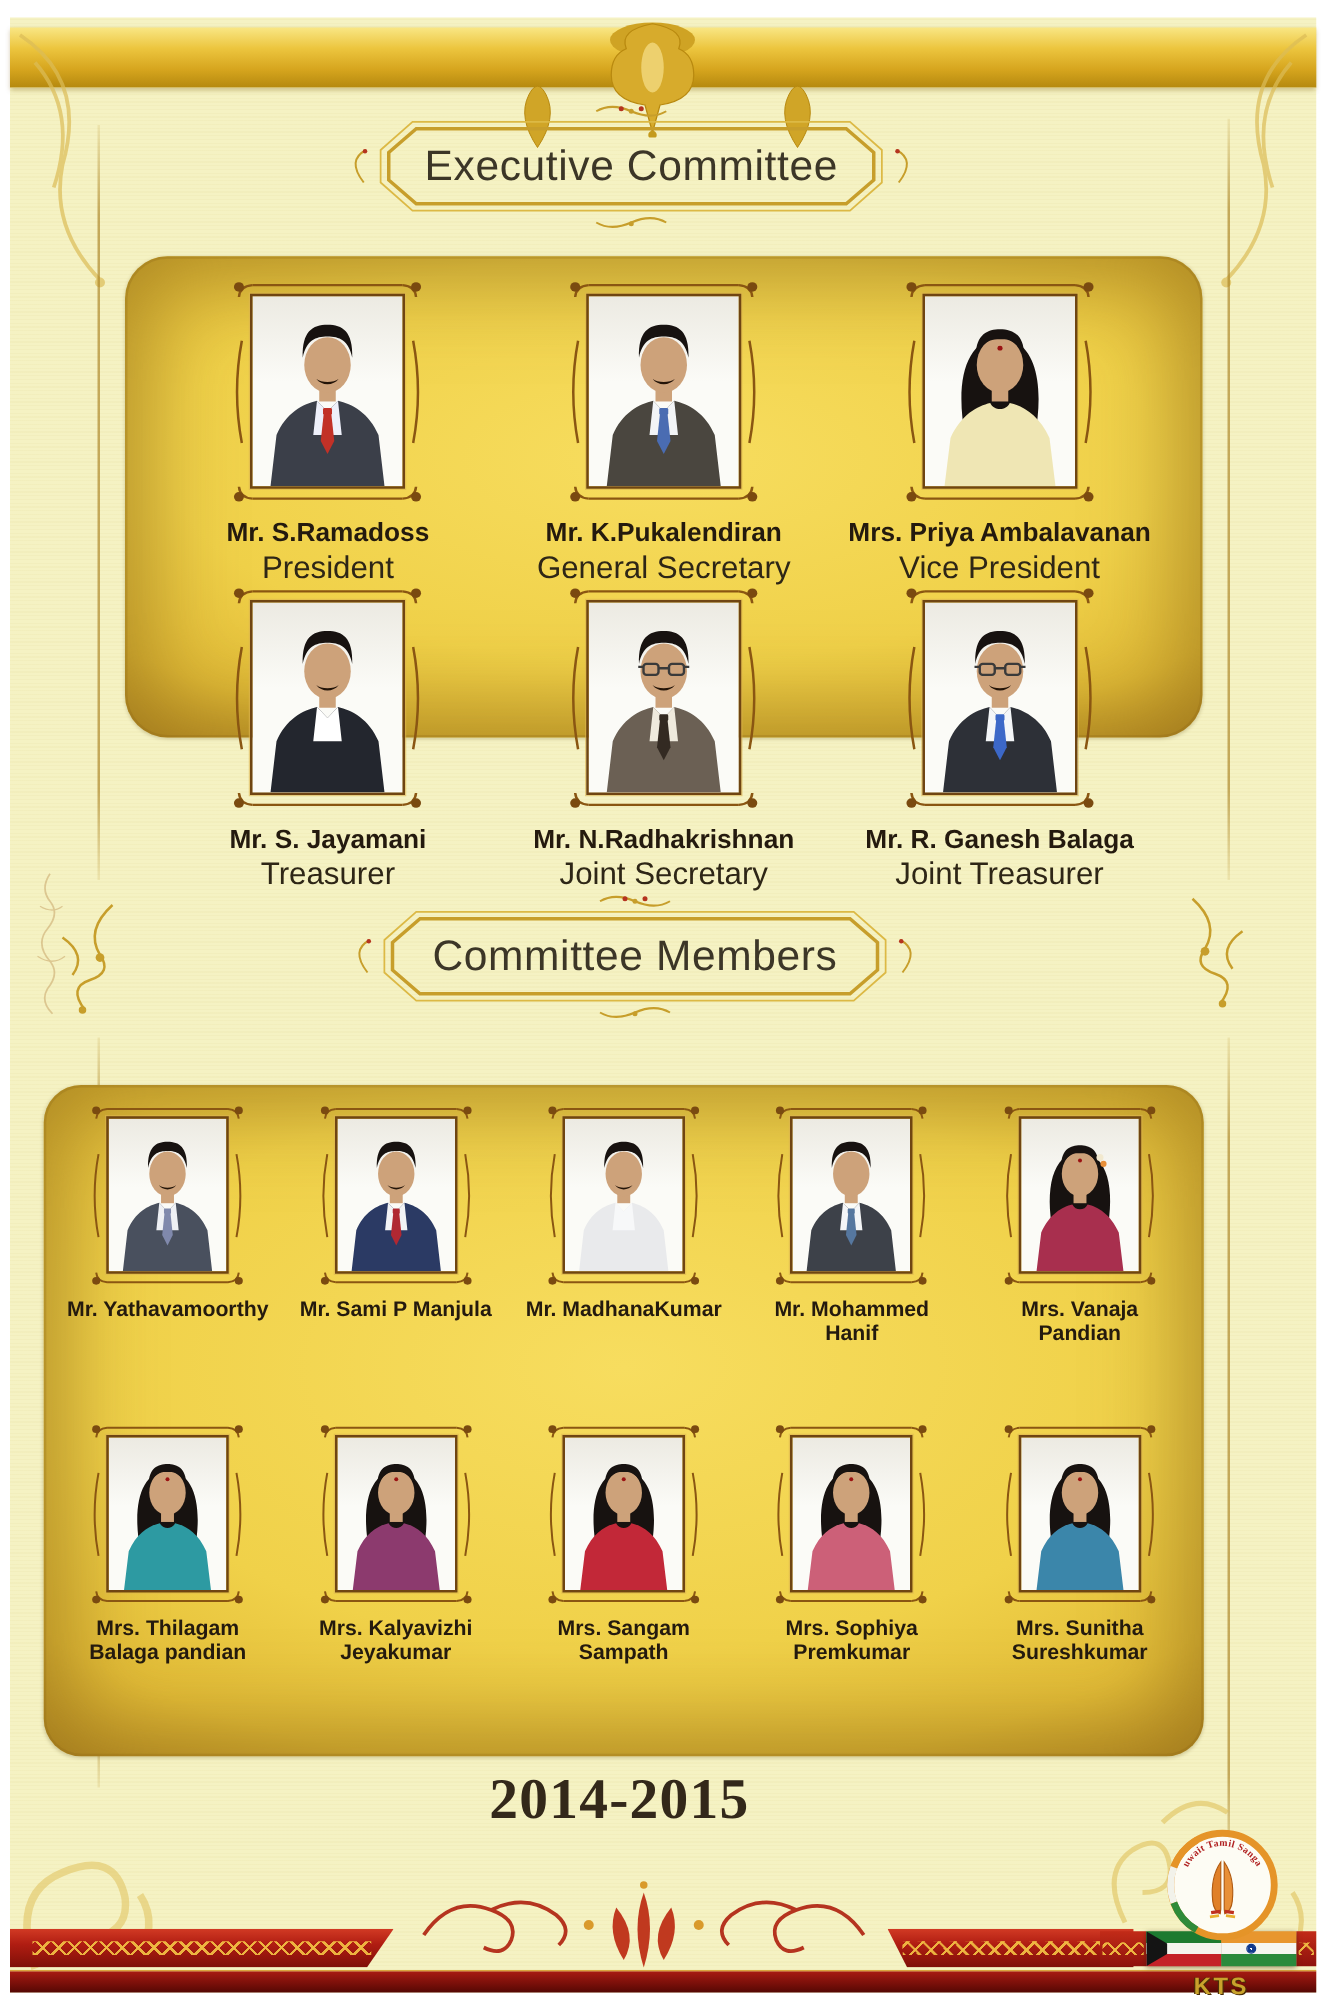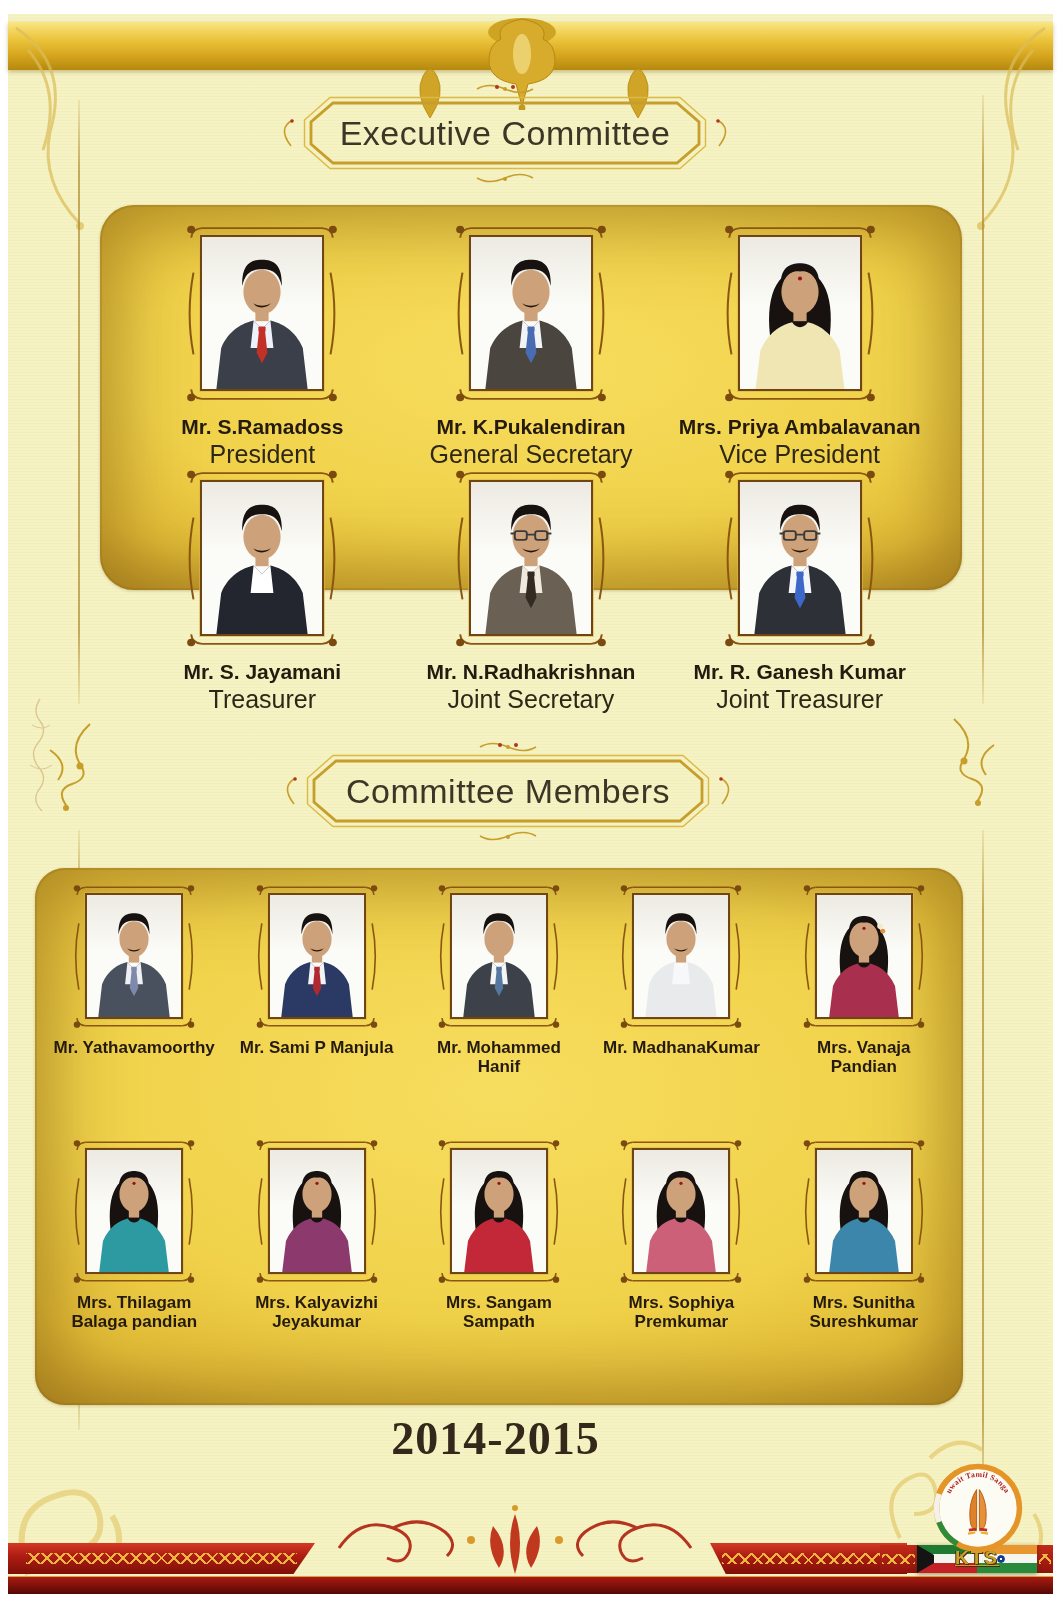--- a/index.html
+++ b/index.html
@@ -45,21 +45,21 @@
   .card.g-f .m-only{display:none}
   .card:not(.has-glasses) .ft-glasses{display:none}
   .card:not(.has-mustache) .ft-mustache{display:none}
   .card:not(.has-tie) .ft-tie{display:none}
   .card:not(.has-flower) .ft-flower{display:none}
   .card:not(.has-bindi) .ft-bindi{display:none}
 
   
   .title-frame{position:absolute;width:406px;height:76px;}
   .tf-exec{left:294px;top:81px;}
-  .tf-comm{left:297px;top:739px;}
+  .tf-comm{left:297px;top:713px;}
   .title-frame .octagons{position:absolute;inset:0;width:100%;height:100%;}
   .heading{position:absolute;inset:0;display:flex;align-items:center;justify-content:center;
     font-family:Liberation Sans, sans-serif;font-size:34px;color:#3c3627;letter-spacing:.5px;}
   .tf-orn{position:absolute;left:50%;transform:translateX(-50%);}
   .tf-orn.top{top:-14px;} .tf-orn.bot{bottom:-15px;}
   .tf-curl{position:absolute;top:23px;}
   .tf-curl.l{left:-27px;} .tf-curl.r{right:-27px;transform:scaleX(-1);}
 
   
   .year{position:absolute;left:0;right:0;top:1398px;text-align:center;transform:translateX(-35px);
@@ -484,21 +484,21 @@
           <path class="m-only" d="M12,130 L16,95 C22,80 34,73.5 43,71.5 L50,79 L57,71.5 C66,73.5 78,80 84,95 L88,130 Z" fill="var(--suit,#333)"></path>
           <path class="m-only" d="M43,71.5 L50,79 L57,71.5 L59.5,95 L40.5,95 Z" fill="var(--shirt,#fff)"></path>
           <g class="ft-tie" fill="var(--tie,transparent)">
             <rect x="47" y="76.5" width="6" height="4.5" rx="1"></rect>
             <path d="M47.5,80 L52.5,80 L54.5,99 L50,108 L45.5,99 Z"></path>
           </g>
           <path class="f-only" d="M13,130 L17,97 C24,81 35,75 43.5,73 C46,78.5 54,78.5 56.5,73 C65,75 76,81 83,97 L87,130 Z" fill="var(--suit,#a04)"></path>
         </svg>
       </div>
     </div>
-    <div class="m-name">Mr. R. Ganesh Kumar</div>
+    <div class="m-name">Mr. R. Ganesh Balaga</div>
     <div class="m-title">Joint Treasurer</div>
   </div>
 </div>
     </div>
 
     <div class="title-frame tf-comm">
       <svg class="octagons orn" viewBox="0 0 406 76" aria-hidden="true">
         <path d="M28,2.5 L378,2.5 L403.5,25 L403.5,51 L378,73.5 L28,73.5 L2.5,51 L2.5,25 Z" fill="none" stroke="#dcb945" stroke-width="1.4"></path>
         <path d="M31,8 L375,8 L397,27 L397,49 L375,68 L31,68 L9,49 L9,27 Z" fill="none" stroke="#c79e2b" stroke-width="2.8"></path>
       </svg>
@@ -622,20 +622,72 @@
             <path d="M47.5,80 L52.5,80 L54.5,99 L50,108 L45.5,99 Z"></path>
           </g>
           <path class="f-only" d="M13,130 L17,97 C24,81 35,75 43.5,73 C46,78.5 54,78.5 56.5,73 C65,75 76,81 83,97 L87,130 Z" fill="var(--suit,#a04)"></path>
         </svg>
       </div>
     </div>
     <div class="m-name">Mr. Sami P Manjula</div>
 
   </div>
 
+  <div class="card g-m has-mustache" style="--suit: #e9eaec; --tie: transparent; --shirt: #f7f8f9; --skin: #cda27a; --hair: #171210;">
+    <div class="photo-wrap">
+      <svg class="frame-dec orn" viewBox="0 0 100 124" preserveAspectRatio="none" aria-hidden="true">
+        <g fill="none" stroke="#8a5612" stroke-width="1.3">
+          <path d="M11,3.5 H89"></path>
+                  <path d="M11,120.5 H89"></path>
+          <path d="M11,3.5 Q4.5,4 4,10"></path>
+                  <path d="M89,3.5 Q95.5,4 96,10"></path>
+          <path d="M11,120.5 Q4.5,120 4,114"></path>
+                  <path d="M89,120.5 Q95.5,120 96,114"></path>
+          <path d="M5.5,34 Q0.5,62 5.5,90"></path>
+                  <path d="M94.5,34 Q99.5,62 94.5,90"></path>
+        </g>
+        <g fill="#7a4a10">
+          <circle cx="4" cy="4.5" r="2.6"></circle>
+                  <circle cx="96" cy="4.5" r="2.6"></circle>
+          <circle cx="4" cy="119.5" r="2.6"></circle>
+                  <circle cx="96" cy="119.5" r="2.6"></circle>
+        </g>
+      </svg>
+      <div class="photo-box">
+        <svg class="avatar orn" viewBox="0 0 100 130" preserveAspectRatio="none" aria-hidden="true">
+          <path class="f-only" d="M27,97 C20,60 26,30 50,28 C74,30 80,60 73,97 C76,101 74,104 70,104 L30,104 C26,104 24,101 27,97 Z" fill="var(--hair,#171210)"></path>
+          <rect x="44.5" y="58" width="11" height="14" fill="var(--skin,#cda27a)"></rect>
+          <ellipse cx="50" cy="47" rx="15.5" ry="19" fill="var(--skin,#cda27a)"></ellipse>
+          <path class="m-only" d="M33.5,42 C33,24 40,19.5 50,19.5 C60,19.5 67,24 66.5,42 C64,30 58,27.5 50,27.5 C42,27.5 36,30 33.5,42 Z" fill="var(--hair,#171210)"></path>
+          <path class="f-only" d="M34,40 C34,26 42,22.5 50,22.5 C58,22.5 66,26 66,40 C60,30 55,29 50,29.5 C45,29 40,30 34,40 Z" fill="var(--hair,#171210)"></path>
+          <circle class="ft-bindi" cx="50" cy="35.5" r="1.7" fill="#9a1212"></circle>
+          <g class="ft-flower">
+                    <circle cx="67" cy="33" r="3" fill="#f2e9cf"></circle>
+                    <circle cx="70" cy="38.5" r="2.6" fill="#e8903a"></circle>
+                  </g>
+          <g class="ft-glasses" fill="none" stroke="#3a3a3a" stroke-width="1.6">
+            <rect x="36.5" y="42" width="10" height="7.5" rx="2"></rect>
+                    <rect x="53.5" y="42" width="10" height="7.5" rx="2"></rect>
+            <path d="M46.5,45 H53.5 M33,44 H36.5 M63.5,44 H67"></path>
+          </g>
+          <path class="ft-mustache" d="M42.5,56.5 C46,59.5 54,59.5 57.5,56.5 C54,61.5 46,61.5 42.5,56.5 Z" fill="#231408"></path>
+          <path class="m-only" d="M12,130 L16,95 C22,80 34,73.5 43,71.5 L50,79 L57,71.5 C66,73.5 78,80 84,95 L88,130 Z" fill="var(--suit,#333)"></path>
+          <path class="m-only" d="M43,71.5 L50,79 L57,71.5 L59.5,95 L40.5,95 Z" fill="var(--shirt,#fff)"></path>
+          <g class="ft-tie" fill="var(--tie,transparent)">
+            <rect x="47" y="76.5" width="6" height="4.5" rx="1"></rect>
+            <path d="M47.5,80 L52.5,80 L54.5,99 L50,108 L45.5,99 Z"></path>
+          </g>
+          <path class="f-only" d="M13,130 L17,97 C24,81 35,75 43.5,73 C46,78.5 54,78.5 56.5,73 C65,75 76,81 83,97 L87,130 Z" fill="var(--suit,#a04)"></path>
+        </svg>
+      </div>
+    </div>
+    <div class="m-name">Mr. MadhanaKumar</div>
+
+  </div>
+
   <div class="card g-m has-tie" style="--suit: #3d4149; --tie: #56779f; --shirt: #f4f5f7; --skin: #cda27a; --hair: #171210;">
     <div class="photo-wrap">
       <svg class="frame-dec orn" viewBox="0 0 100 124" preserveAspectRatio="none" aria-hidden="true">
         <g fill="none" stroke="#8a5612" stroke-width="1.3">
           <path d="M11,3.5 H89"></path>
                   <path d="M11,120.5 H89"></path>
           <path d="M11,3.5 Q4.5,4 4,10"></path>
                   <path d="M89,3.5 Q95.5,4 96,10"></path>
           <path d="M11,120.5 Q4.5,120 4,114"></path>
                   <path d="M89,120.5 Q95.5,120 96,114"></path>
@@ -672,72 +724,20 @@
           <g class="ft-tie" fill="var(--tie,transparent)">
             <rect x="47" y="76.5" width="6" height="4.5" rx="1"></rect>
             <path d="M47.5,80 L52.5,80 L54.5,99 L50,108 L45.5,99 Z"></path>
           </g>
           <path class="f-only" d="M13,130 L17,97 C24,81 35,75 43.5,73 C46,78.5 54,78.5 56.5,73 C65,75 76,81 83,97 L87,130 Z" fill="var(--suit,#a04)"></path>
         </svg>
       </div>
     </div>
     <div class="m-name">Mr. Mohammed
 Hanif</div>
-
-  </div>
-
-  <div class="card g-m has-mustache" style="--suit: #e9eaec; --tie: transparent; --shirt: #f7f8f9; --skin: #cda27a; --hair: #171210;">
-    <div class="photo-wrap">
-      <svg class="frame-dec orn" viewBox="0 0 100 124" preserveAspectRatio="none" aria-hidden="true">
-        <g fill="none" stroke="#8a5612" stroke-width="1.3">
-          <path d="M11,3.5 H89"></path>
-                  <path d="M11,120.5 H89"></path>
-          <path d="M11,3.5 Q4.5,4 4,10"></path>
-                  <path d="M89,3.5 Q95.5,4 96,10"></path>
-          <path d="M11,120.5 Q4.5,120 4,114"></path>
-                  <path d="M89,120.5 Q95.5,120 96,114"></path>
-          <path d="M5.5,34 Q0.5,62 5.5,90"></path>
-                  <path d="M94.5,34 Q99.5,62 94.5,90"></path>
-        </g>
-        <g fill="#7a4a10">
-          <circle cx="4" cy="4.5" r="2.6"></circle>
-                  <circle cx="96" cy="4.5" r="2.6"></circle>
-          <circle cx="4" cy="119.5" r="2.6"></circle>
-                  <circle cx="96" cy="119.5" r="2.6"></circle>
-        </g>
-      </svg>
-      <div class="photo-box">
-        <svg class="avatar orn" viewBox="0 0 100 130" preserveAspectRatio="none" aria-hidden="true">
-          <path class="f-only" d="M27,97 C20,60 26,30 50,28 C74,30 80,60 73,97 C76,101 74,104 70,104 L30,104 C26,104 24,101 27,97 Z" fill="var(--hair,#171210)"></path>
-          <rect x="44.5" y="58" width="11" height="14" fill="var(--skin,#cda27a)"></rect>
-          <ellipse cx="50" cy="47" rx="15.5" ry="19" fill="var(--skin,#cda27a)"></ellipse>
-          <path class="m-only" d="M33.5,42 C33,24 40,19.5 50,19.5 C60,19.5 67,24 66.5,42 C64,30 58,27.5 50,27.5 C42,27.5 36,30 33.5,42 Z" fill="var(--hair,#171210)"></path>
-          <path class="f-only" d="M34,40 C34,26 42,22.5 50,22.5 C58,22.5 66,26 66,40 C60,30 55,29 50,29.5 C45,29 40,30 34,40 Z" fill="var(--hair,#171210)"></path>
-          <circle class="ft-bindi" cx="50" cy="35.5" r="1.7" fill="#9a1212"></circle>
-          <g class="ft-flower">
-                    <circle cx="67" cy="33" r="3" fill="#f2e9cf"></circle>
-                    <circle cx="70" cy="38.5" r="2.6" fill="#e8903a"></circle>
-                  </g>
-          <g class="ft-glasses" fill="none" stroke="#3a3a3a" stroke-width="1.6">
-            <rect x="36.5" y="42" width="10" height="7.5" rx="2"></rect>
-                    <rect x="53.5" y="42" width="10" height="7.5" rx="2"></rect>
-            <path d="M46.5,45 H53.5 M33,44 H36.5 M63.5,44 H67"></path>
-          </g>
-          <path class="ft-mustache" d="M42.5,56.5 C46,59.5 54,59.5 57.5,56.5 C54,61.5 46,61.5 42.5,56.5 Z" fill="#231408"></path>
-          <path class="m-only" d="M12,130 L16,95 C22,80 34,73.5 43,71.5 L50,79 L57,71.5 C66,73.5 78,80 84,95 L88,130 Z" fill="var(--suit,#333)"></path>
-          <path class="m-only" d="M43,71.5 L50,79 L57,71.5 L59.5,95 L40.5,95 Z" fill="var(--shirt,#fff)"></path>
-          <g class="ft-tie" fill="var(--tie,transparent)">
-            <rect x="47" y="76.5" width="6" height="4.5" rx="1"></rect>
-            <path d="M47.5,80 L52.5,80 L54.5,99 L50,108 L45.5,99 Z"></path>
-          </g>
-          <path class="f-only" d="M13,130 L17,97 C24,81 35,75 43.5,73 C46,78.5 54,78.5 56.5,73 C65,75 76,81 83,97 L87,130 Z" fill="var(--suit,#a04)"></path>
-        </svg>
-      </div>
-    </div>
-    <div class="m-name">Mr. MadhanaKumar</div>
 
   </div>
 
   <div class="card g-f has-bindi has-flower" style="--suit: #a82f4e; --tie: transparent; --shirt: #ffffff; --skin: #cda27a; --hair: #171210;">
     <div class="photo-wrap">
       <svg class="frame-dec orn" viewBox="0 0 100 124" preserveAspectRatio="none" aria-hidden="true">
         <g fill="none" stroke="#8a5612" stroke-width="1.3">
           <path d="M11,3.5 H89"></path>
                   <path d="M11,120.5 H89"></path>
           <path d="M11,3.5 Q4.5,4 4,10"></path>
@@ -1127,16 +1127,16 @@
         <rect x="53" y="76" width="8" height="2.4" fill="#e8b030" transform="rotate(8 57 77)"></rect>
       </g>
     </svg>
 
     <div class="banner">
       <div class="flag flag-kw"></div>
       <div class="flag flag-in">
           <div class="chakra"></div>
         </div>
     </div>
-    <div class="abs kts-label" style="left:969px;top:1533px;text-decoration:underline;">KTS</div>
+    <div class="abs kts-label" style="left:969px;top:1565px;">KTS</div>
 
   </div>
 </div>
 
 </body></html>

